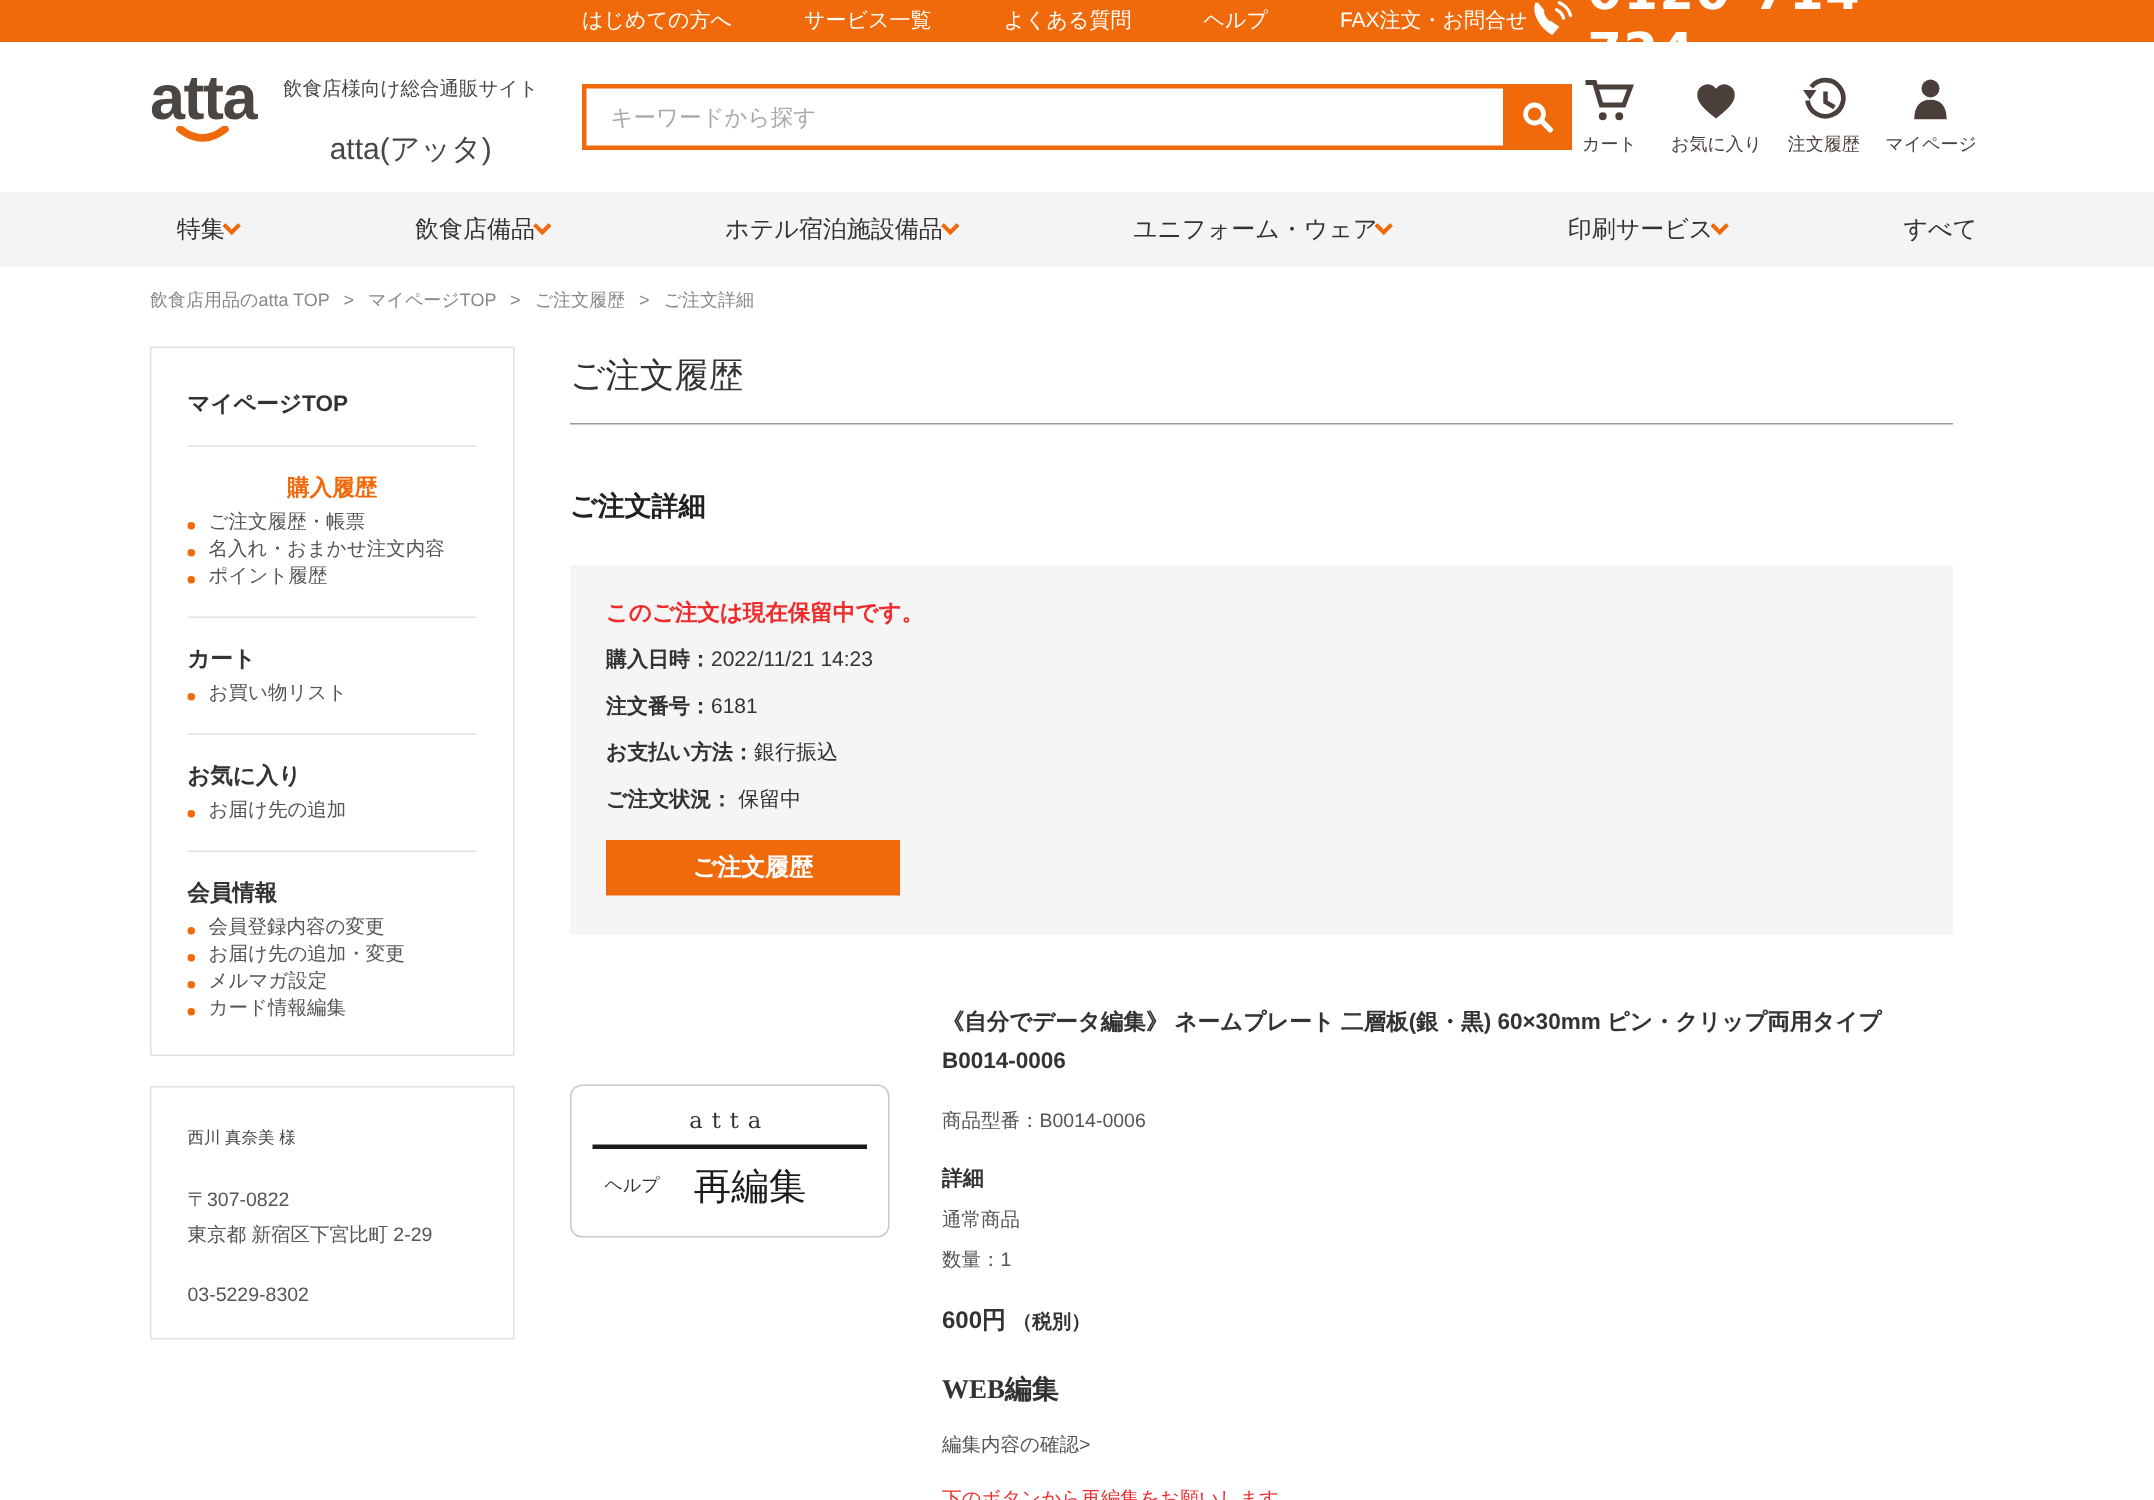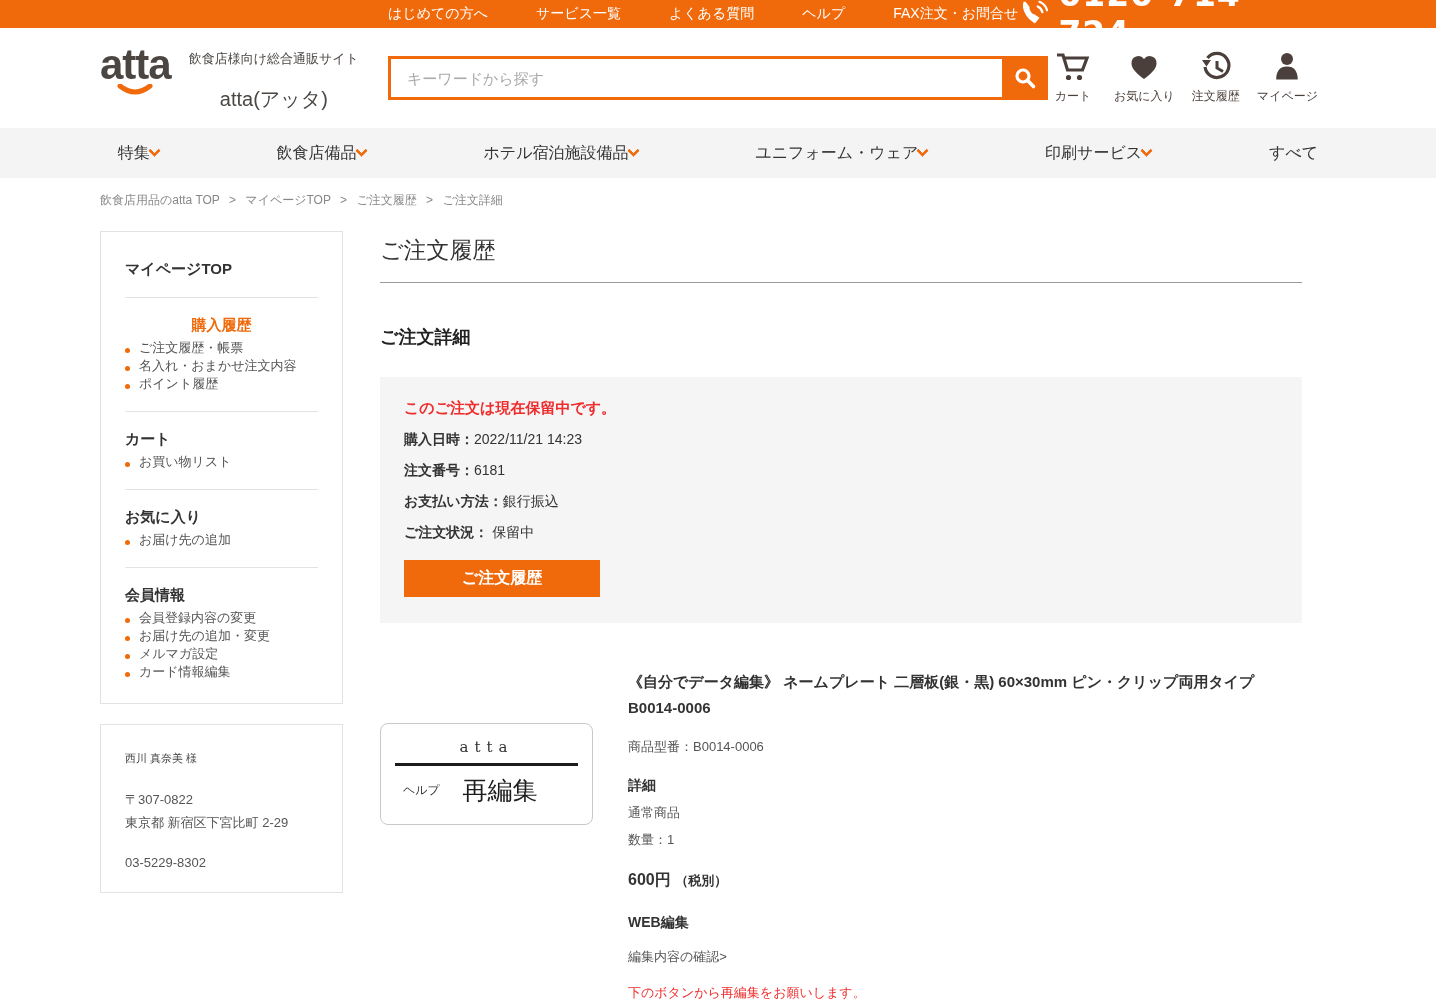--- a/index.html
+++ b/index.html
@@ -88,21 +88,21 @@
   .pi-bottom { display:flex; align-items:center; }
   .pi-left { font-size:12px; color:#333; margin-left:8px; }
   .pi-right { font-size:25px; color:#1c1c1c; font-family:"DejaVu Serif", serif; margin:0 auto; padding-right:18px; }
   .product-info { flex:1; padding-top:2px; }
   .p-title { font-size:15px; font-weight:bold; color:#333; line-height:1.75; max-width:690px; }
   .p-model { font-size:13px; color:#555; margin-top:16px; }
   .p-detail-h { font-size:14px; font-weight:bold; color:#333; margin-top:21px; }
   .p-line { font-size:13px; color:#555; margin-top:9px; }
   .p-price { font-size:16px; font-weight:bold; color:#333; margin-top:21px; }
   .p-price .note { font-size:13px; }
-  .p-web { font-size:14px; font-weight:bold; color:#333; margin-top:23px; }
+  .p-web { font-size:18px; font-weight:bold; color:#333; margin-top:23px;font-family:Liberation Serif, serif; }
   .p-confirm { font-size:13px; color:#555; margin-top:16px; cursor:pointer; }
   .p-warn1 { font-size:13px; color:#ef2c2c; margin-top:17px; line-height:1.6; }
 </style>
 </head>
 <body>
 
 <div class="topbar" data-interactable="false">
   <div class="topbar-links" data-interactable="false">
     <span data-interactable="true">はじめての方へ</span>
     <span data-interactable="true">サービス一覧</span>

